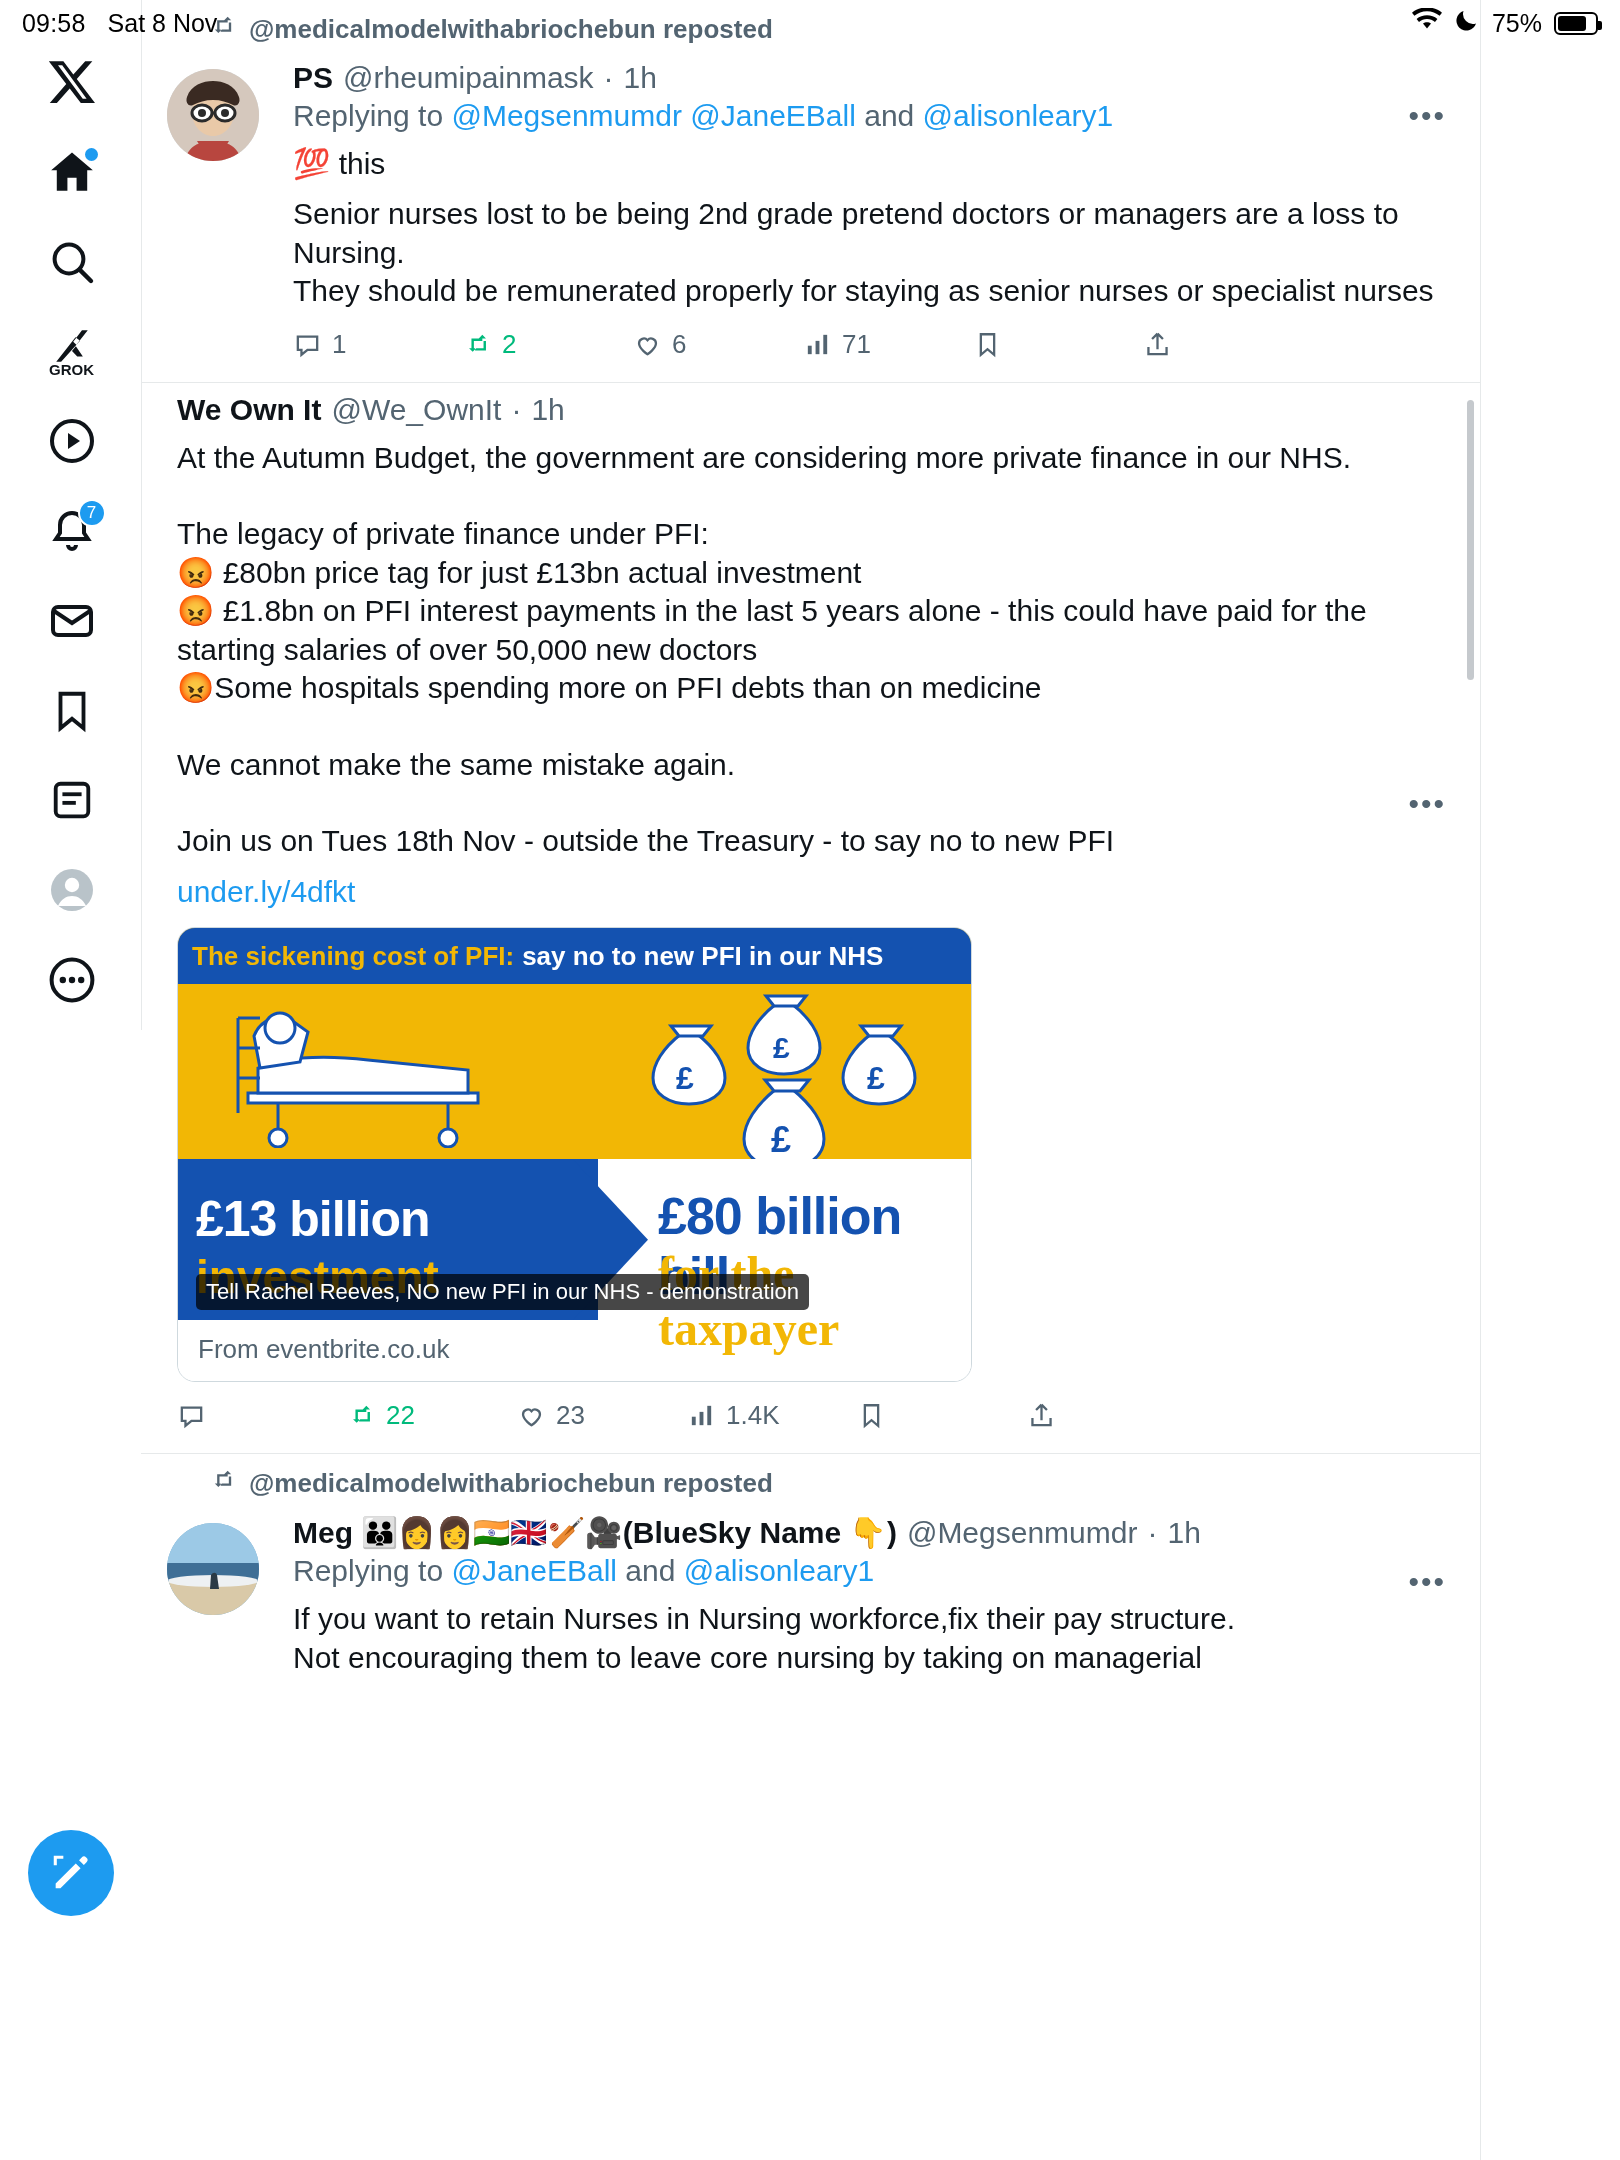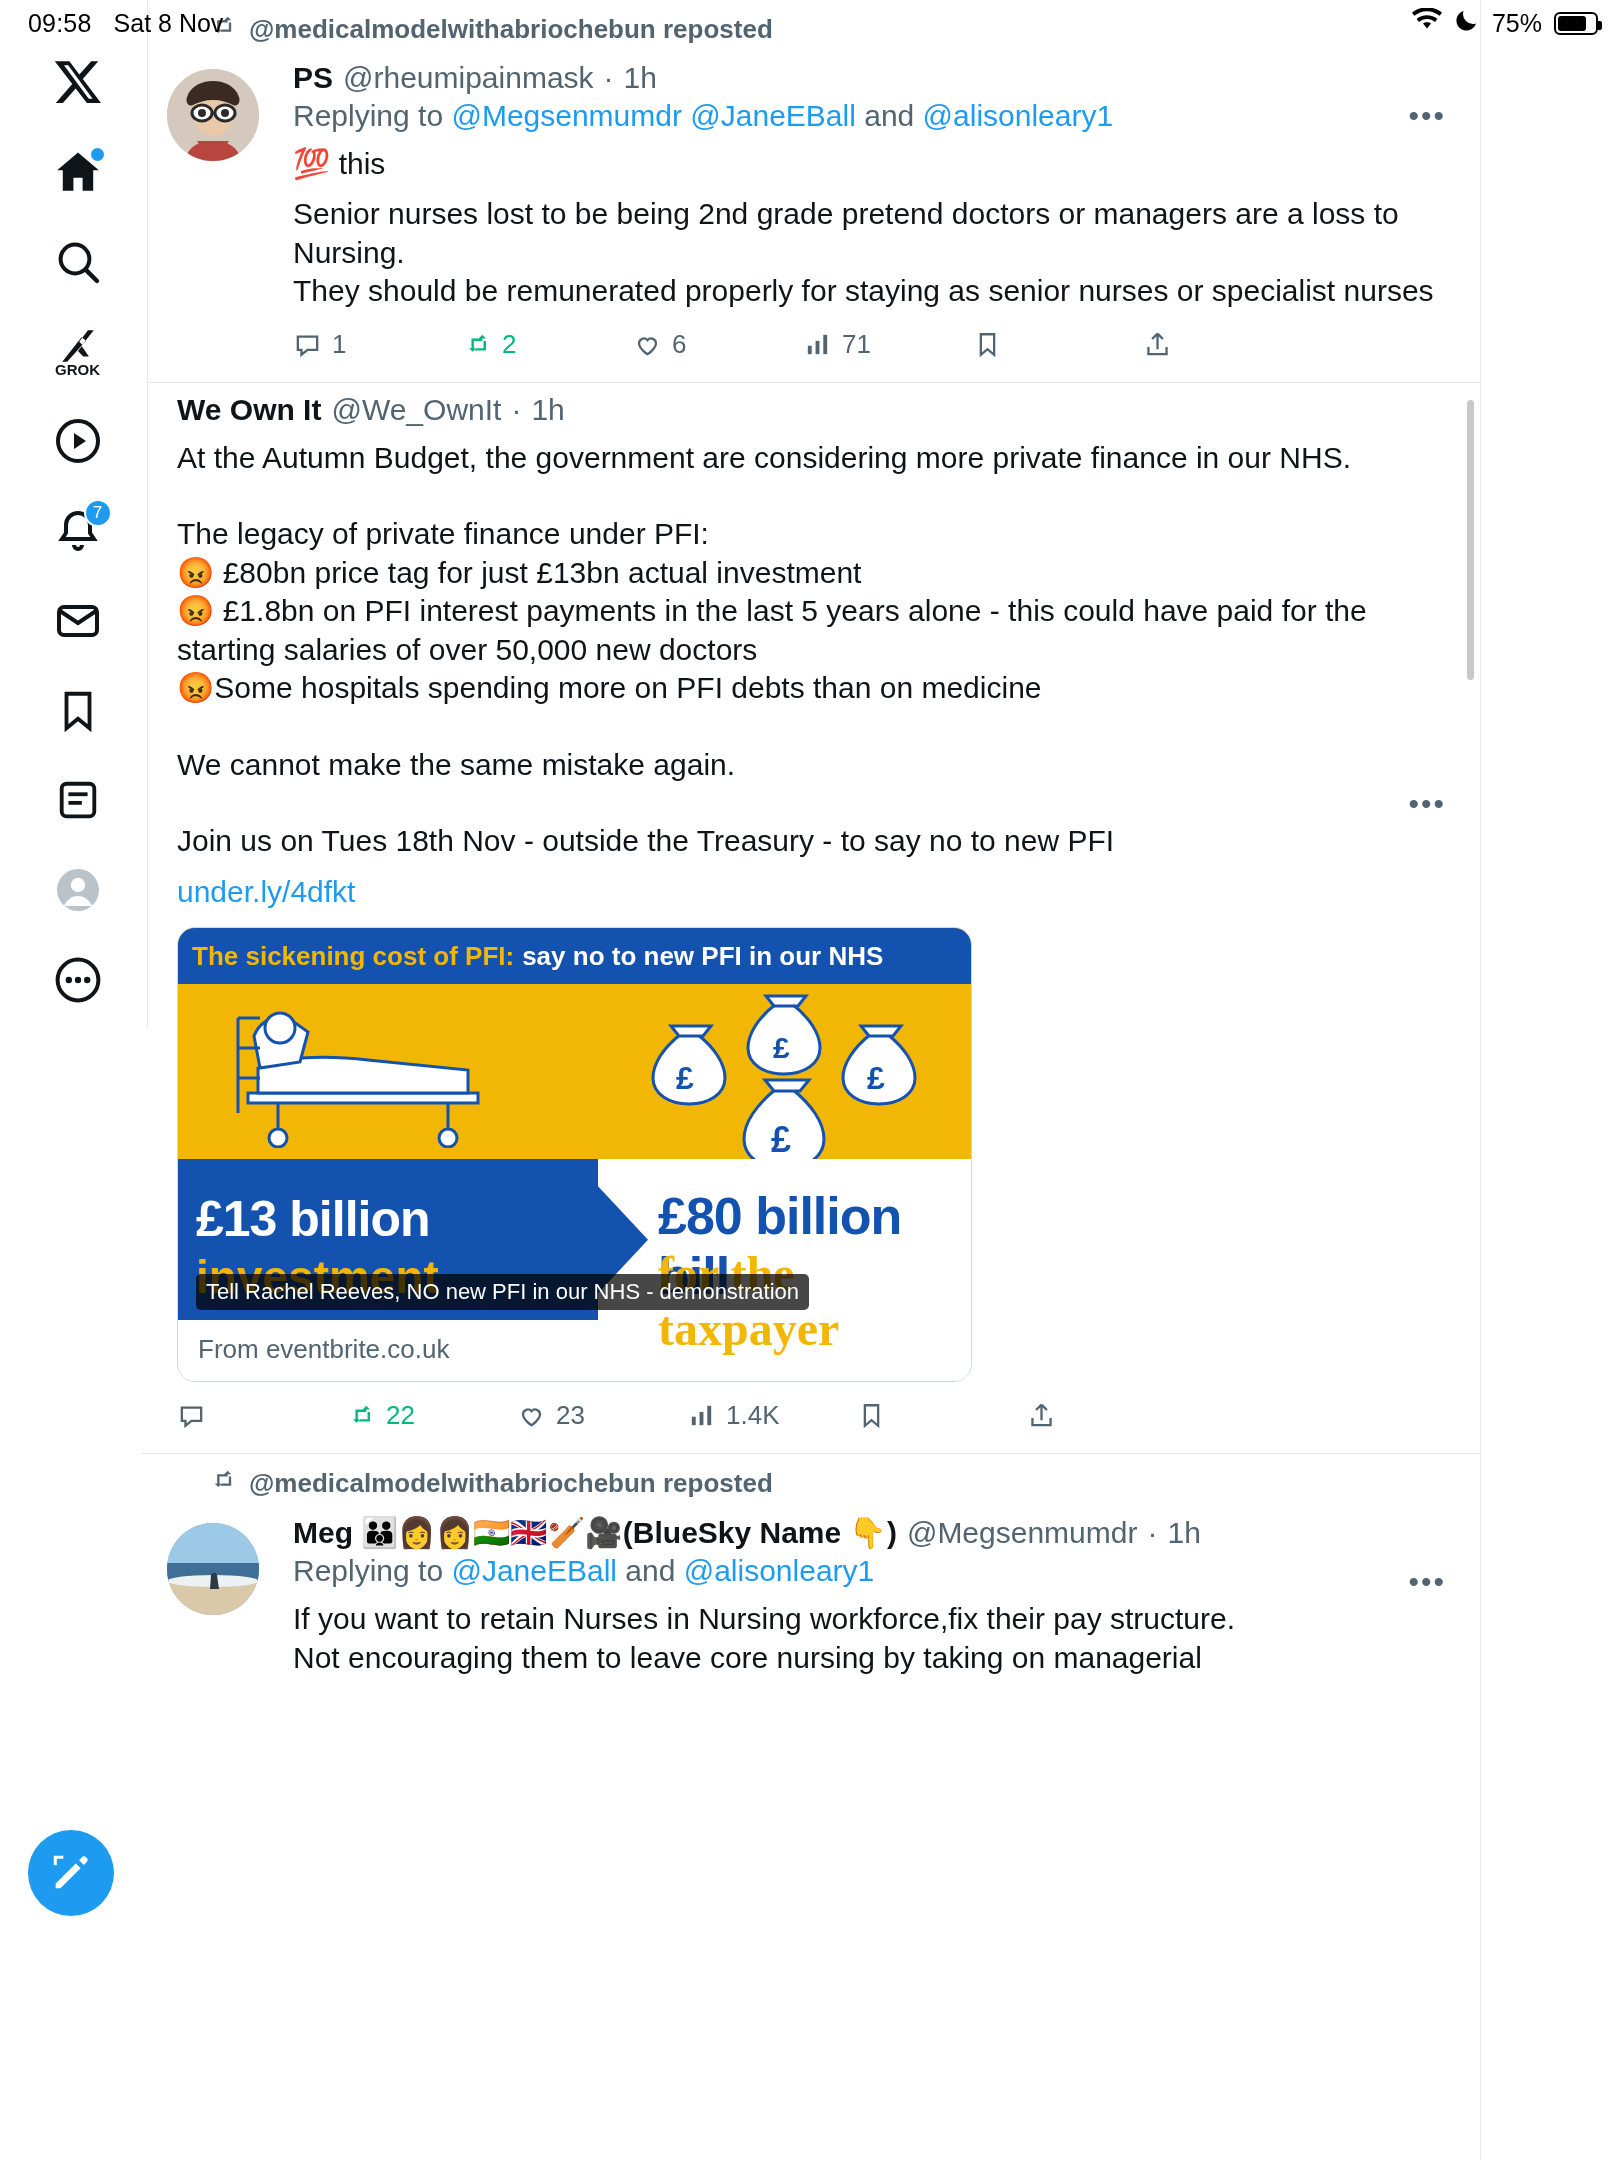--- a/index.html
+++ b/index.html
@@ -11,38 +11,38 @@
     overflow: hidden;
   }
   .app { position: relative; width: 1620px; height: 2160px; }
 
   
   .statusbar {
     position: absolute; top: 0; left: 0; width: 1620px; height: 46px;
     display: flex; align-items: center; font-size: 25px; color: #000;
     z-index: 30;
   }
-  .sb-left { display: flex; align-items: center; gap: 22px; padding-left: 28px; }
+  .sb-left { display: flex; align-items: center; gap: 22px; padding-left: 22px; }
   .sb-right { position: absolute; right: 22px; display: flex; align-items: center; gap: 12px; }
   .sb-time { font-size: 25px; letter-spacing: .2px; }
   .sb-date { font-size: 25px; }
   .battery-pct { font-size: 25px; }
   .battery {
     width: 44px; height: 23px; border: 2.5px solid #000; border-radius: 6px;
     position: relative; display: inline-block;
   }
   .battery::after {
     content: ""; position: absolute; right: -6px; top: 7px;
     width: 4px; height: 9px; background: #000; border-radius: 0 2px 2px 0;
   }
   .battery > i { position: absolute; left: 2px; top: 2px; bottom: 2px; width: 70%; background: #000; border-radius: 3px; display:block; }
 
   
   .rail {
-    position: absolute; top: 0; left: 8px; width: 140px; height: 1030px;
+    position: absolute; top: 0; left: 2px; width: 140px; height: 1030px;
     border-right: 1px solid #e6e9ea;
     display: flex; flex-direction: column; align-items: center;
     padding-top: 42px;
     background: #fff; z-index: 20;
   }
   .rail-item {
     width: 84px; height: 84px; margin-bottom: 10px;
     display: flex; align-items: center; justify-content: center;
     position: relative; border-radius: 50%;
   }

